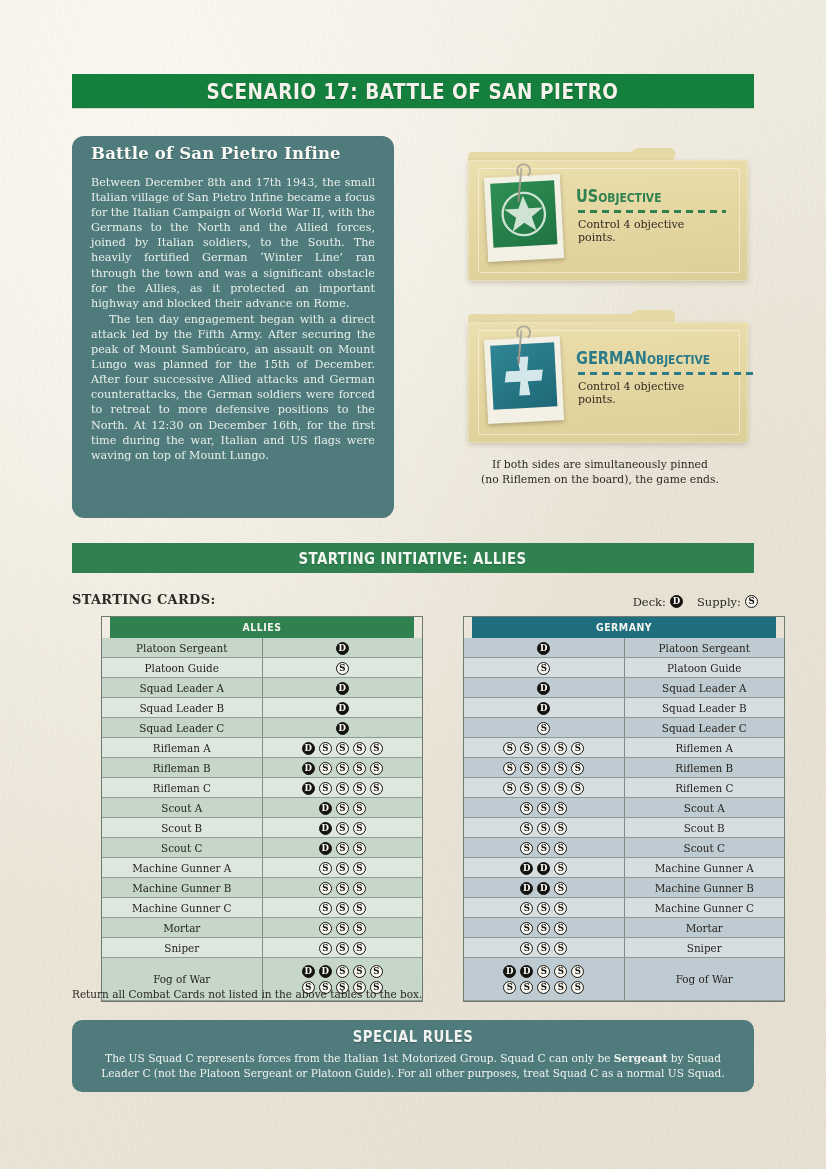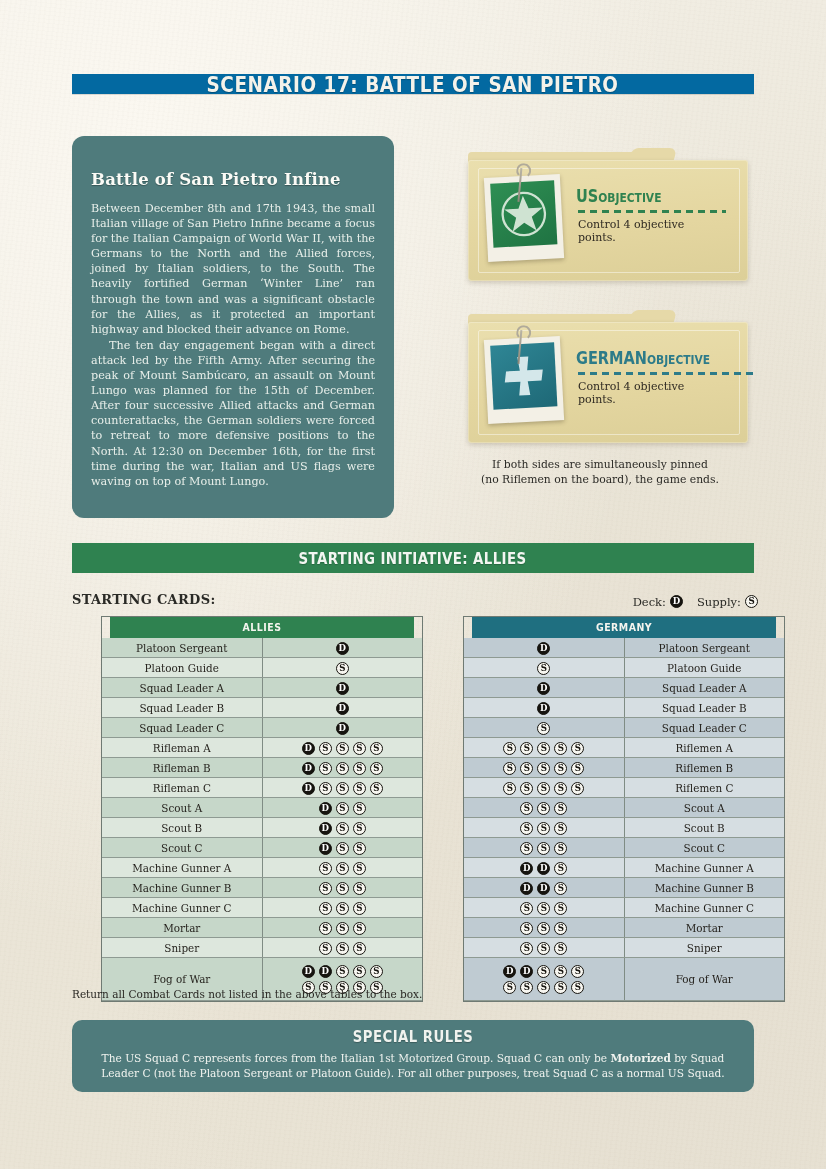--- a/index.html
+++ b/index.html
@@ -19,36 +19,36 @@
   .grain{
     position:absolute;inset:0;opacity:.35;
     background-image:
       repeating-linear-gradient(97deg, rgba(150,140,115,.05) 0 2px, rgba(255,255,255,0) 2px 5px),
       repeating-linear-gradient(6deg, rgba(120,110,90,.045) 0 1px, rgba(255,255,255,0) 1px 4px);
   }
   .wrap{position:absolute;inset:0;}
 
   
   .title-banner{
-    position:absolute;left:72px;top:74px;width:682px;height:20px;
-    background:#0369a1;
+    position:absolute;left:72px;top:74px;width:682px;height:34px;
+    background:#15803d;
     display:flex;align-items:center;justify-content:center;
     box-shadow:0 1px 0 rgba(0,0,0,.12);
   }
   .title-banner .t{
     font-family:"DejaVu Sans Condensed","DejaVu Sans",sans-serif;
     font-weight:700;font-size:22px;letter-spacing:.6px;color:#f4f2ea;
     text-transform:uppercase;transform:scaleX(.93);
     text-shadow:0 1px 1px rgba(0,0,0,.25);
   }
 
   
   .story{
     position:absolute;left:72px;top:136px;width:322px;height:382px;
-    background:#4f7b7c;border-radius:12px;padding:34px 19px 14px 19px;
+    background:#4f7b7c;border-radius:12px;padding:8px 19px 14px 19px;
     box-sizing:border-box;color:#eef2ee;
   }
   .story h2{
     margin:0 0 12px 0;font-size:16.5px;font-weight:700;
     font-family:"DejaVu Serif",serif;color:#fbfbf6;letter-spacing:.2px;
     text-shadow:0 1px 1px rgba(0,0,0,.3);
   }
   .datebar{
     background:linear-gradient(#f6f3ea,#eceadf);
     color:#2d4a4b;font-family:"DejaVu Serif",serif;font-weight:700;
@@ -523,16 +523,16 @@
             <td class="name two-line">Fog of War</td>
           </tr>
         </tbody>
     </table>
   </div>
 
   <div class="footnote">Return all Combat Cards not listed in the above tables to the box.</div>
 
   <div class="special">
     <h3>SPECIAL RULES</h3>
-    <p><span>The US Squad C represents forces from the Italian 1st Motorized Group. Squad C can only be </span><b>Motorized</b><span> by Squad Leader C (not the Platoon Sergeant or Platoon Guide). For all other purposes, treat Squad C as a normal US Squad.</span></p>
+    <p><span>The US Squad C represents forces from the Italian 1st Motorized Group. Squad C can only be </span><b>Sergeant</b><span> by Squad Leader C (not the Platoon Sergeant or Platoon Guide). For all other purposes, treat Squad C as a normal US Squad.</span></p>
   </div>
 
 </div>
 
 </body></html>

